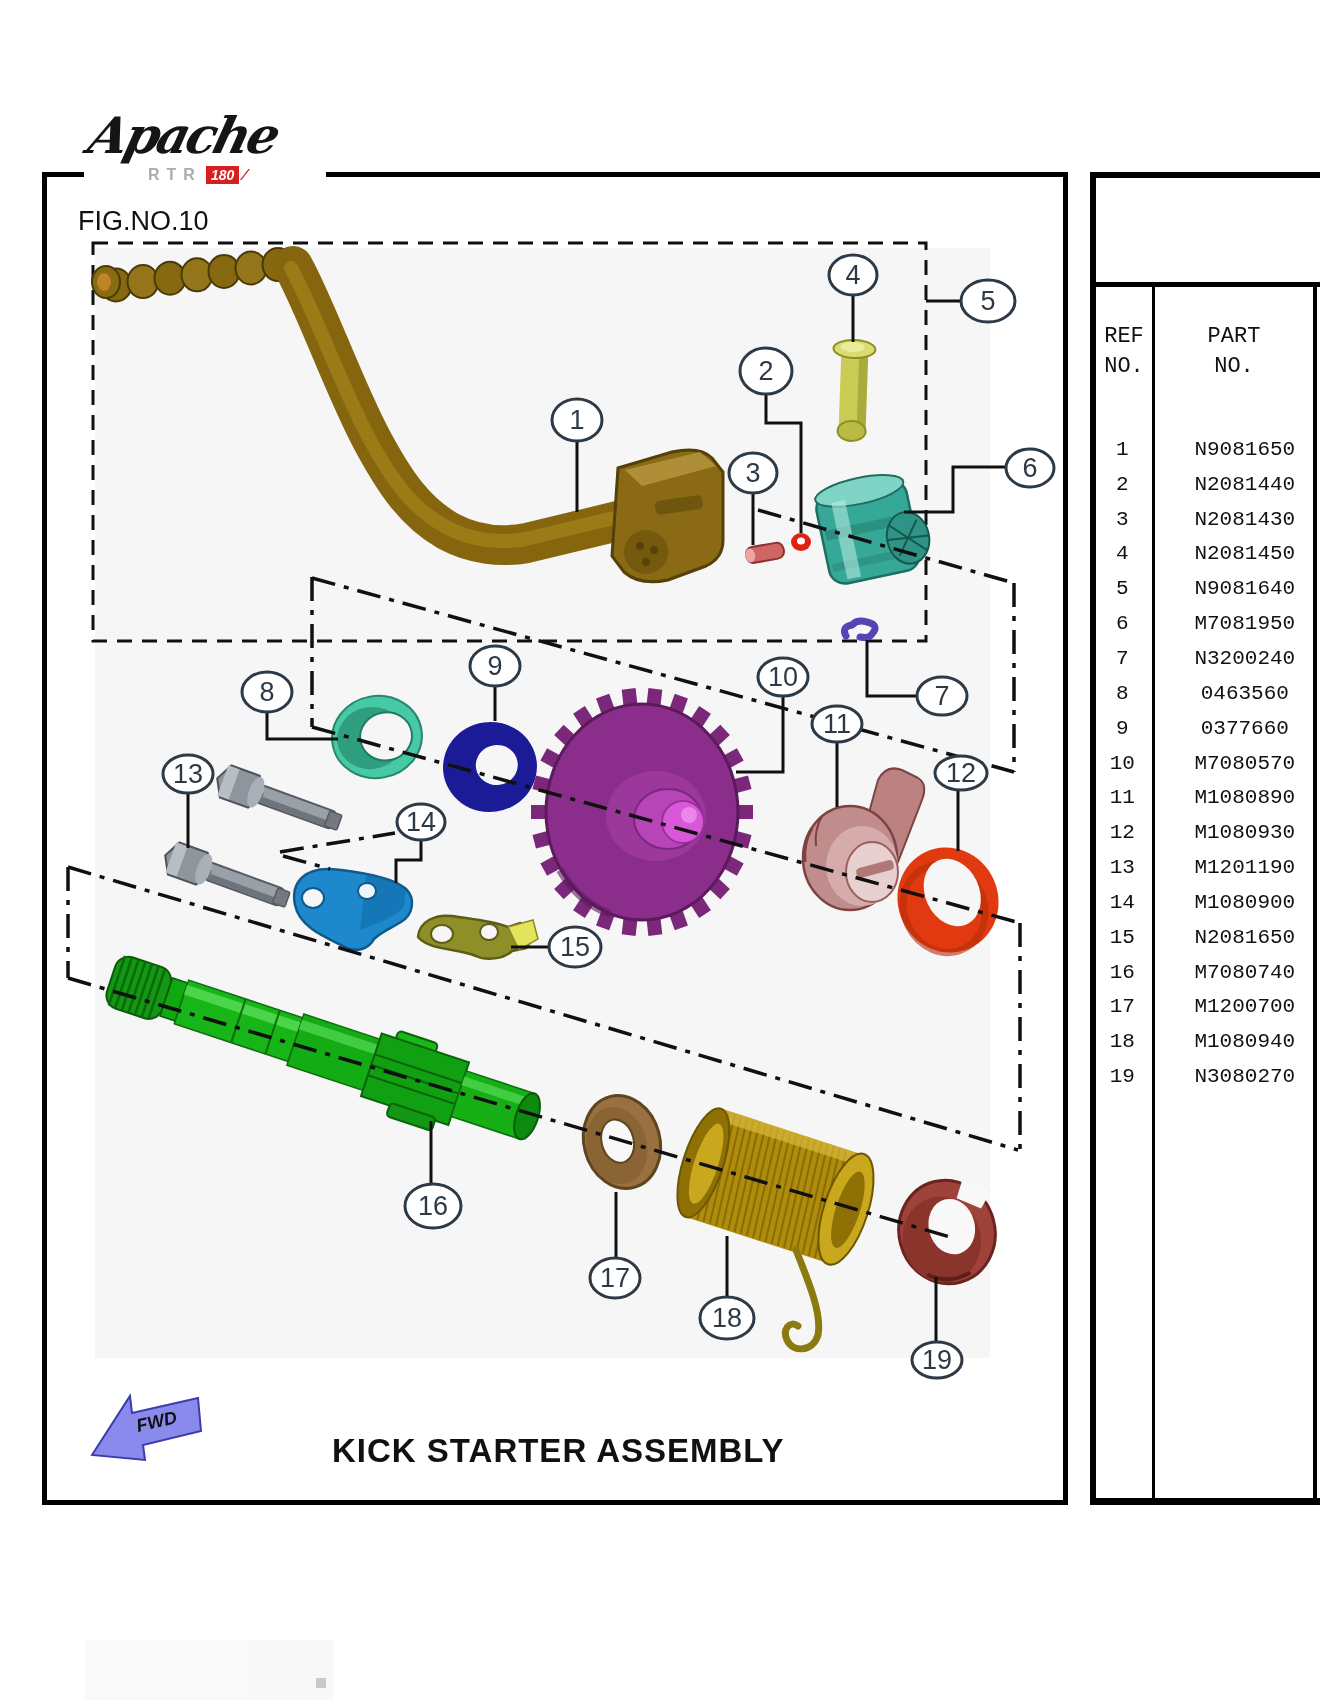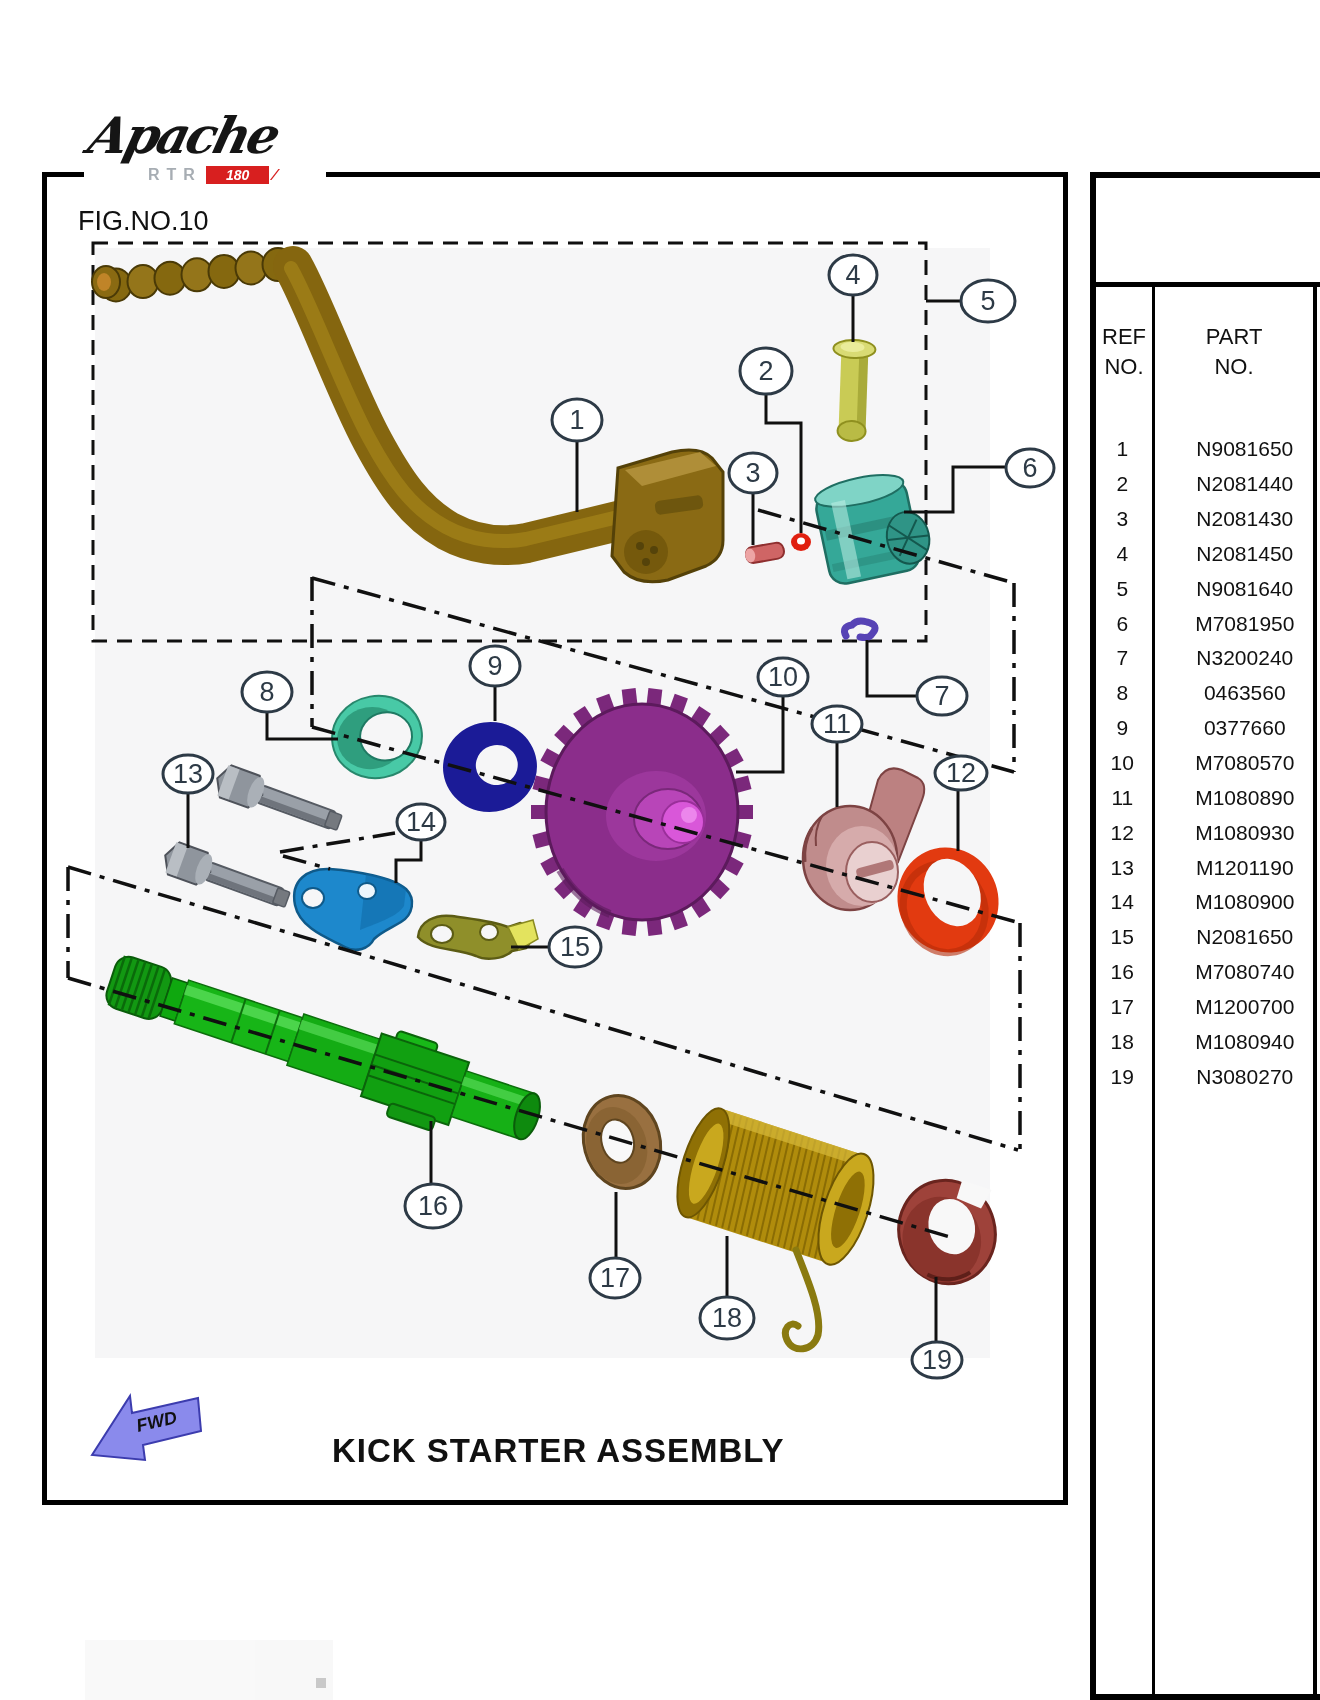--- a/index.html
+++ b/index.html
@@ -6,22 +6,22 @@
   body{width:1320px;height:1700px;position:relative;overflow:hidden;
        font-family:"Liberation Sans",sans-serif;color:#111;}
   .abs{position:absolute;}
 
   
   #main-box{left:42px;top:172px;width:1026px;height:1333px;
     border:5px solid #000;box-sizing:border-box;background:transparent;}
   #render-canvas{left:95px;top:248px;width:895px;height:1110px;background:#f6f6f7;}
 
   
-  #parts-table{left:1090px;top:172px;width:230px;height:1529px;box-sizing:border-box;
-    border-left:6px solid #000;border-top:6px solid #000;border-bottom:7px solid #000;}
+  #parts-table{left:1090px;top:172px;width:230px;height:1333px;box-sizing:border-box;
+    border-left:6px solid #000;border-top:6px solid #000;border-bottom:7px solid #000;font-family:Liberation Mono, monospace;}
   #parts-table .hline{position:absolute;left:0;right:0;top:104px;height:5px;background:#000;}
   #parts-table .vline1{position:absolute;left:56px;top:109px;bottom:0;width:3px;background:#000;}
   #parts-table .vline2{position:absolute;left:217px;top:109px;bottom:0;width:4px;background:#000;}
   .thead{position:absolute;top:144px;font-size:22px;line-height:30px;text-align:center;}
   .thead.ref{left:0;width:56px;}
   .thead.part{left:59px;width:158px;}
   #table-rows{position:absolute;left:0;top:254px;width:221px;}
   .trow{display:flex;height:34.85px;align-items:center;}
   .tcell{font-size:21px;text-align:center;}
   .tcell.ref{width:59px;}
@@ -32,21 +32,21 @@
   #caption{left:332px;top:1432px;font-size:33px;letter-spacing:1px;font-weight:bold;}
 
   
   #logo-box{left:84px;top:100px;width:242px;height:100px;background:#fff;z-index:6;}
   #logo-script{position:absolute;left:6px;top:6px;font-family:"DejaVu Serif",serif;
      font-style:italic;font-weight:bold;font-size:50px;letter-spacing:-3px;color:#151515;
      transform:skewX(-14deg);}
   #logo-sub{position:absolute;left:64px;top:66px;display:flex;align-items:center;gap:4px;}
   #logo-sub .rtr{font-weight:bold;font-size:16px;letter-spacing:7px;color:#a7adb3;}
   #logo-sub .chip{background:#d81f1f;color:#fff;font-style:italic;font-weight:bold;
-     font-size:14px;padding:0 20px;line-height:18px;}
+     font-size:14px;padding:0 5px;line-height:18px;}
   #logo-sub .tick{color:#d81f1f;font-style:italic;font-weight:bold;font-size:16px;}
 
   
   #diagram{left:0;top:0;width:1320px;height:1700px;z-index:4;}
   .dashrect{fill:none;stroke:#101010;stroke-width:3;stroke-dasharray:15 10;}
   .axis{fill:none;stroke:#101010;stroke-width:3.5;stroke-dasharray:24 9 5 9;}
   .leader{fill:none;stroke:#101010;stroke-width:3;}
   .callout-bubble{fill:#fff;stroke:#2d3a46;stroke-width:3;}
   .callout-num{font-family:"Liberation Sans",sans-serif;font-size:27px;fill:#2d3a46;text-anchor:middle;}
   #fwd-text{font-family:"Liberation Sans",sans-serif;font-style:italic;font-weight:bold;

